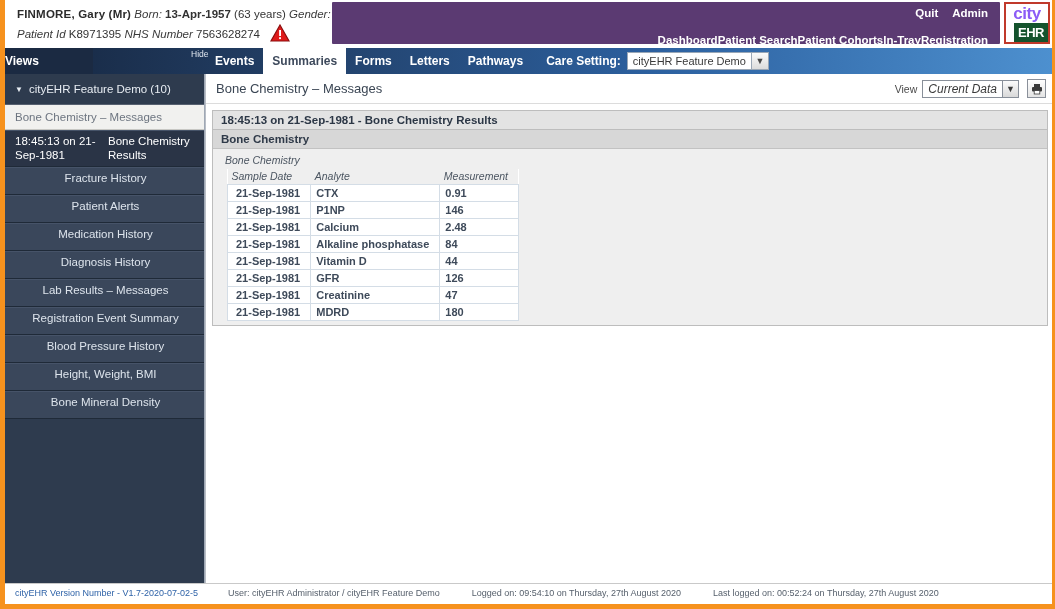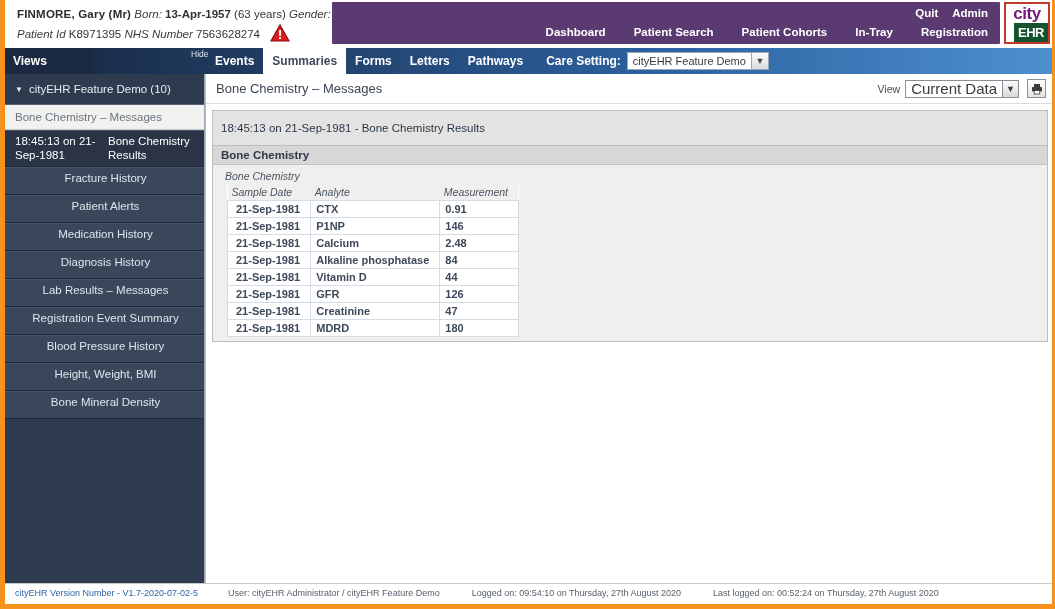--- a/index.html
+++ b/index.html
@@ -45,51 +45,51 @@
     margin: 2px 0 4px 0;
     position: relative;
     border-radius: 1px;
   }
   .nav-top, .nav-bot {
     position: absolute; right: 12px;
     color: #ffffff; font-size: 11.5px; font-weight: bold;
     display: flex; gap: 14px;
   }
   .nav-top { top: 5px; }
-  .nav-bot { top: 24px; gap: 28px; }
+  .nav-bot { top: 32px; gap: 0; }
   .nav-top span, .nav-bot span { cursor: pointer; white-space: nowrap; }
 
   .logo {
     width: 46px; margin: 2px 2px 4px 4px;
     border: 2px solid #c0392b;
     background: #ffffff;
     display: flex; flex-direction: column;
     justify-content: center;
     flex: 0 0 46px;
   }
   .logo .lt {
-    color: #701a75; font-weight: bold; font-size: 17px;
+    color: #8b5cf6; font-weight: bold; font-size: 17px;
     text-align: center; line-height: 19px; letter-spacing: -0.5px;
   }
   .logo .lb {
     color: #ffffff; background: #14532d; font-weight: bold; font-size: 13px;
     text-align: center; line-height: 19px; letter-spacing: -0.5px; margin-left: 8px;
   }
 
   
   .tabbar {
     height: 26px;
     background: linear-gradient(to right, #16263f 0%, #1d3câ5b 20%, #2a5f9e 62%, #4a8ccc 100%);
     background: linear-gradient(to right, #16263f 0%, #203a5e 22%, #2c609f 62%, #4d90cf 100%);
     display: flex; align-items: stretch;
     position: relative;
   }
   .views-lbl {
     width: 88px; color: #ffffff; font-size: 12px; font-weight: bold;
-    display: flex; align-items: center; padding-left: 8px;
+    display: flex; align-items: center; 
     background: #1b2a42;
   }
   .hide-lbl {
     position: absolute; left: 186px; top: 1px;
     color: #dfe6ef; font-size: 8.5px;
   }
   .tabs { display: flex; align-items: stretch; margin-left: 113px; }
   .tab {
     padding: 0 9px; display: flex; align-items: center;
     color: #ffffff; font-size: 12px; font-weight: bold;
@@ -159,44 +159,44 @@
     padding: 0 6px 0 10px; border-bottom: 1px solid #dcdcdc;
   }
   .main-title { font-size: 13px; color: #3b4654; flex: 1; }
   .view-ctl { display: flex; align-items: center; gap: 5px; }
   .view-ctl .vl { font-size: 10.5px; color: #4a4a4a; }
   .vw-select {
     display: flex; align-items: stretch; height: 18px;
     border: 1px solid #888f99; background: #ffffff;
   }
   .vw-select .val {
-    font-size: 15px; color: #3a3a3a; padding: 0 5px; min-width: 62px;
-    display: flex; align-items: center;
+    font-size: 12px; color: #3a3a3a; padding: 0 5px; min-width: 62px;
+    display: flex; align-items: center; font-style: italic;
   }
   .vw-select .arw {
     width: 16px; background: linear-gradient(#fbfbfb,#d9d9d9);
     border-left: 1px solid #888f99;
     display: flex; align-items: center; justify-content: center;
     font-size: 9px; color: #3a3a3a;
   }
   .print-btn {
     width: 19px; height: 19px; border: 1px solid #8a909a;
     background: linear-gradient(#ffffff,#e4e4e4);
     display: flex; align-items: center; justify-content: center;
     cursor: pointer; margin-left: 3px;
   }
 
   .content { flex: 1; padding: 6px 4px 0 6px; overflow: hidden; }
 
   .rec-header {
     background: #e3e3e3;
     border: 1px solid #bdbdbd;
-    height: 36px; display: flex; align-items: center;
+    height: 20px; display: flex; align-items: center;
     padding-left: 8px;
-    font-size: 11.5px; font-weight: normal; color: #2c3746;
+    font-size: 11.5px; font-weight: bold; color: #2c3746;
   }
   .rec-body {
     border: 1px solid #bdbdbd; border-top: none;
     background: #efefef;
     padding: 0 0 8px 0;
     height: 196px;
   }
   .sect-title {
     background: #d7d7d7; border-bottom: 1px solid #c2c2c2;
     height: 19px; display: flex; align-items: center; padding-left: 8px;

